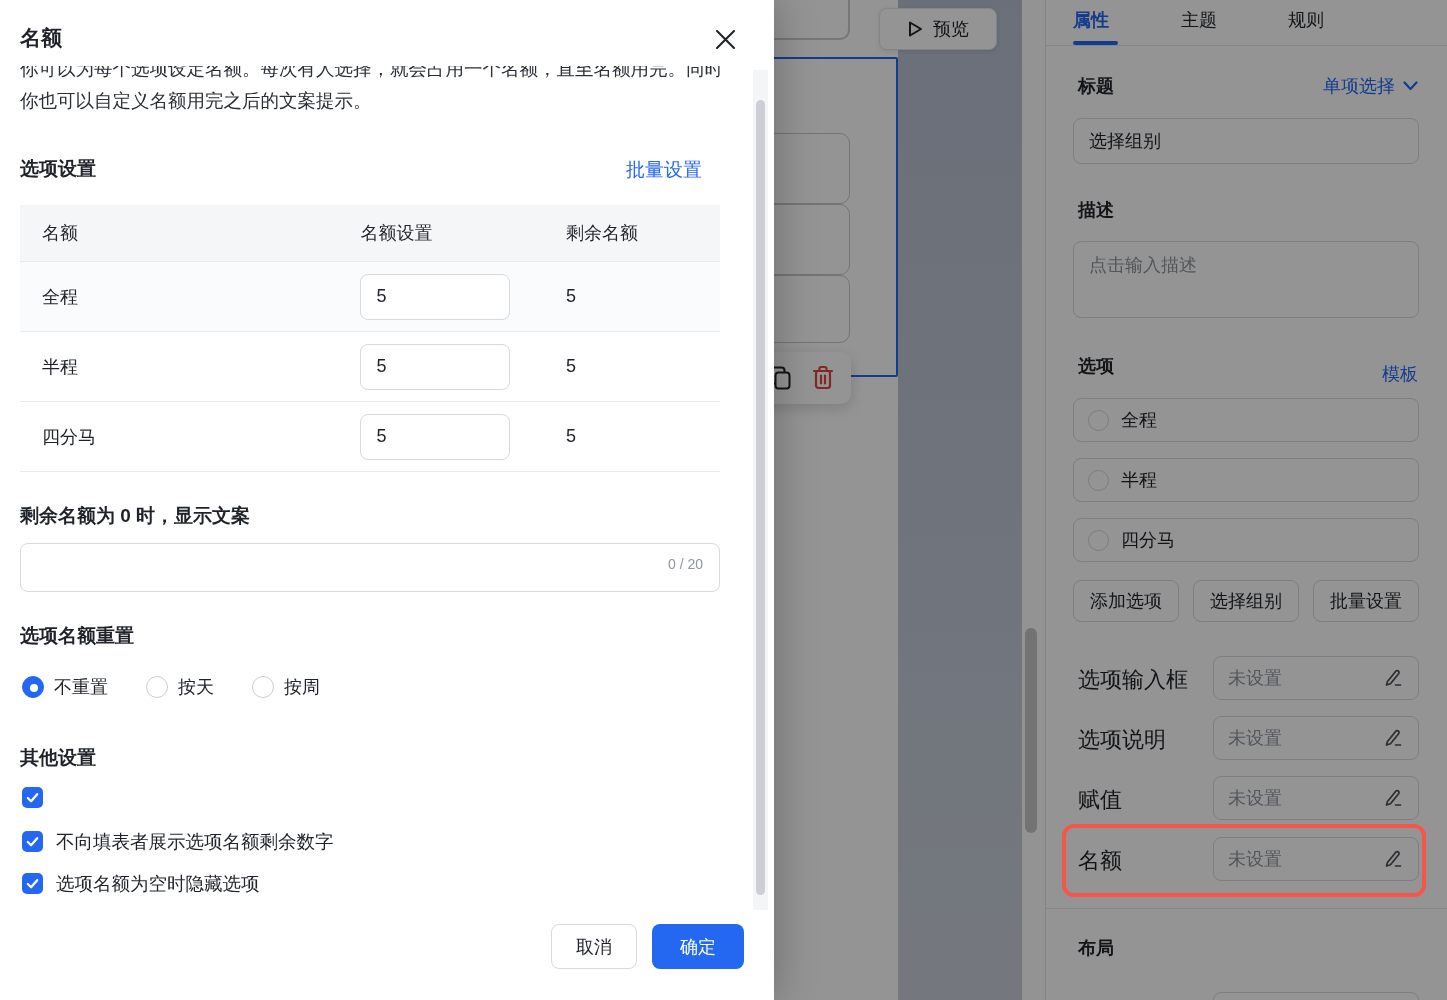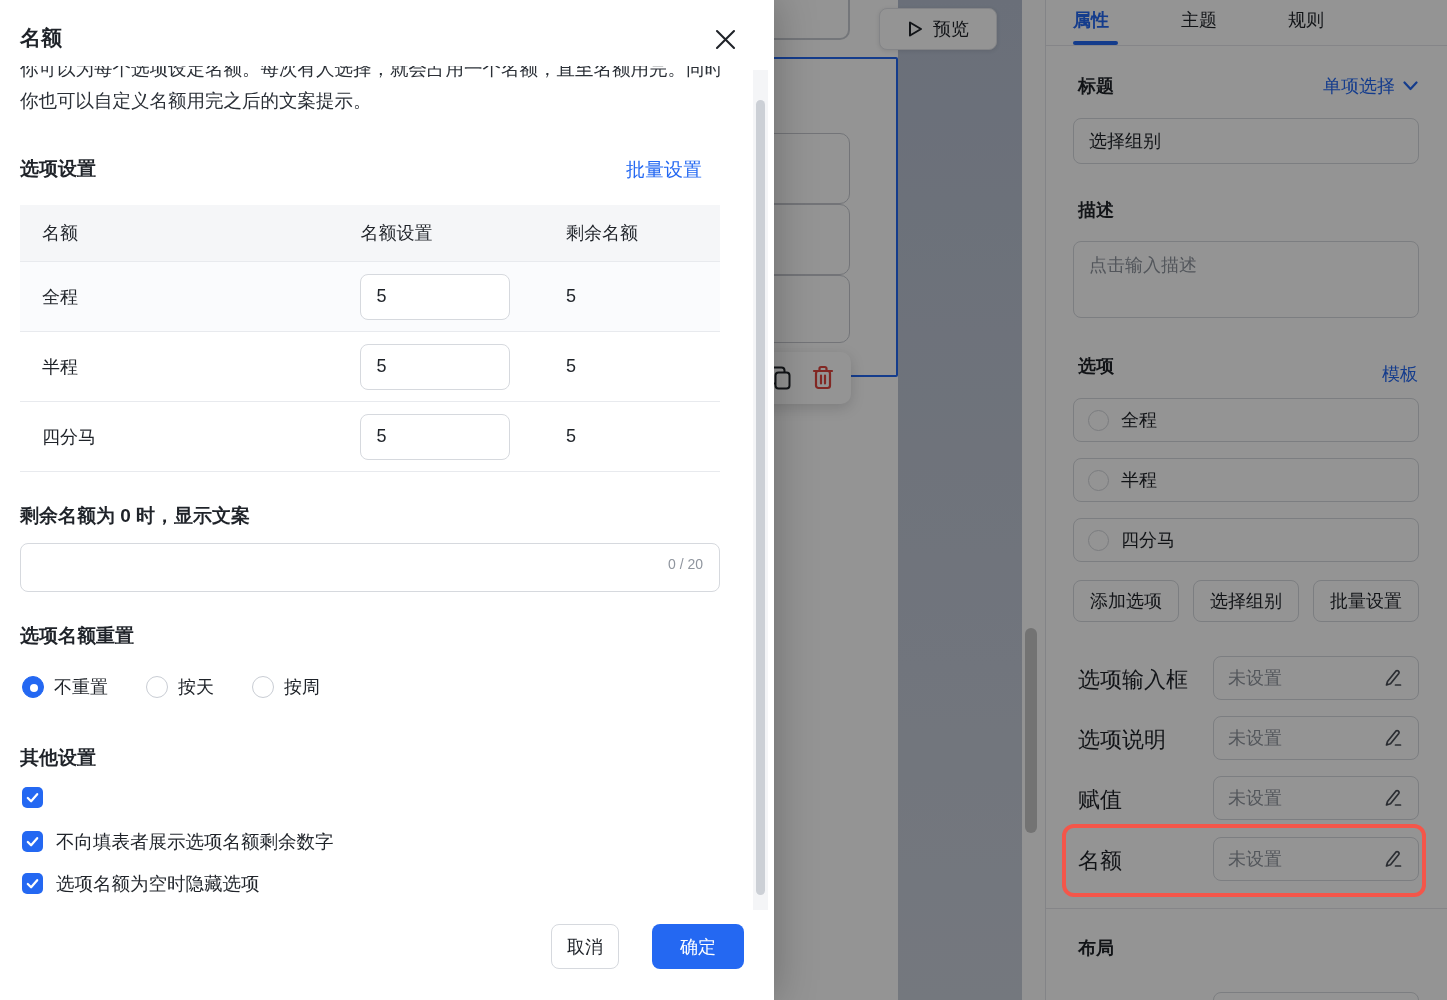--- a/index.html
+++ b/index.html
@@ -105,21 +105,21 @@
                             border-radius:50%; background:#fff; }
 
   .check-row { position:absolute; left:22px; display:flex; align-items:center; gap:13px;
                font-size:18.5px; cursor:pointer; }
   .checkbox { width:21px; height:21px; border-radius:5px; background:#2468f2;
               display:flex; align-items:center; justify-content:center; flex:0 0 auto; }
 
   .m-btn { position:absolute; top:924px; height:45px; border-radius:8px; font-size:18px;
            display:flex; align-items:center; justify-content:center; cursor:pointer;
            font-family:inherit; }
-  #btn-cancel { left:551px; width:68px; background:#fff; border:1.5px solid #d6d9de; color:#1f2329; }
+  #btn-cancel { left:551px; width:86px; background:#fff; border:1.5px solid #d6d9de; color:#1f2329; }
   #btn-confirm { left:652px; width:92px; background:#2468f2; border:none; color:#fff; }
 
   #modal-scroll-track { left:753px; top:70px; width:15px; height:840px; background:#f4f5f7; }
   #modal-scroll-thumb { left:756px; top:100px; width:9px; height:795px; background:#ccd0d6;
                         border-radius:5px; }
 </style>
 </head>
 <body>
 
 <div id="stage">

